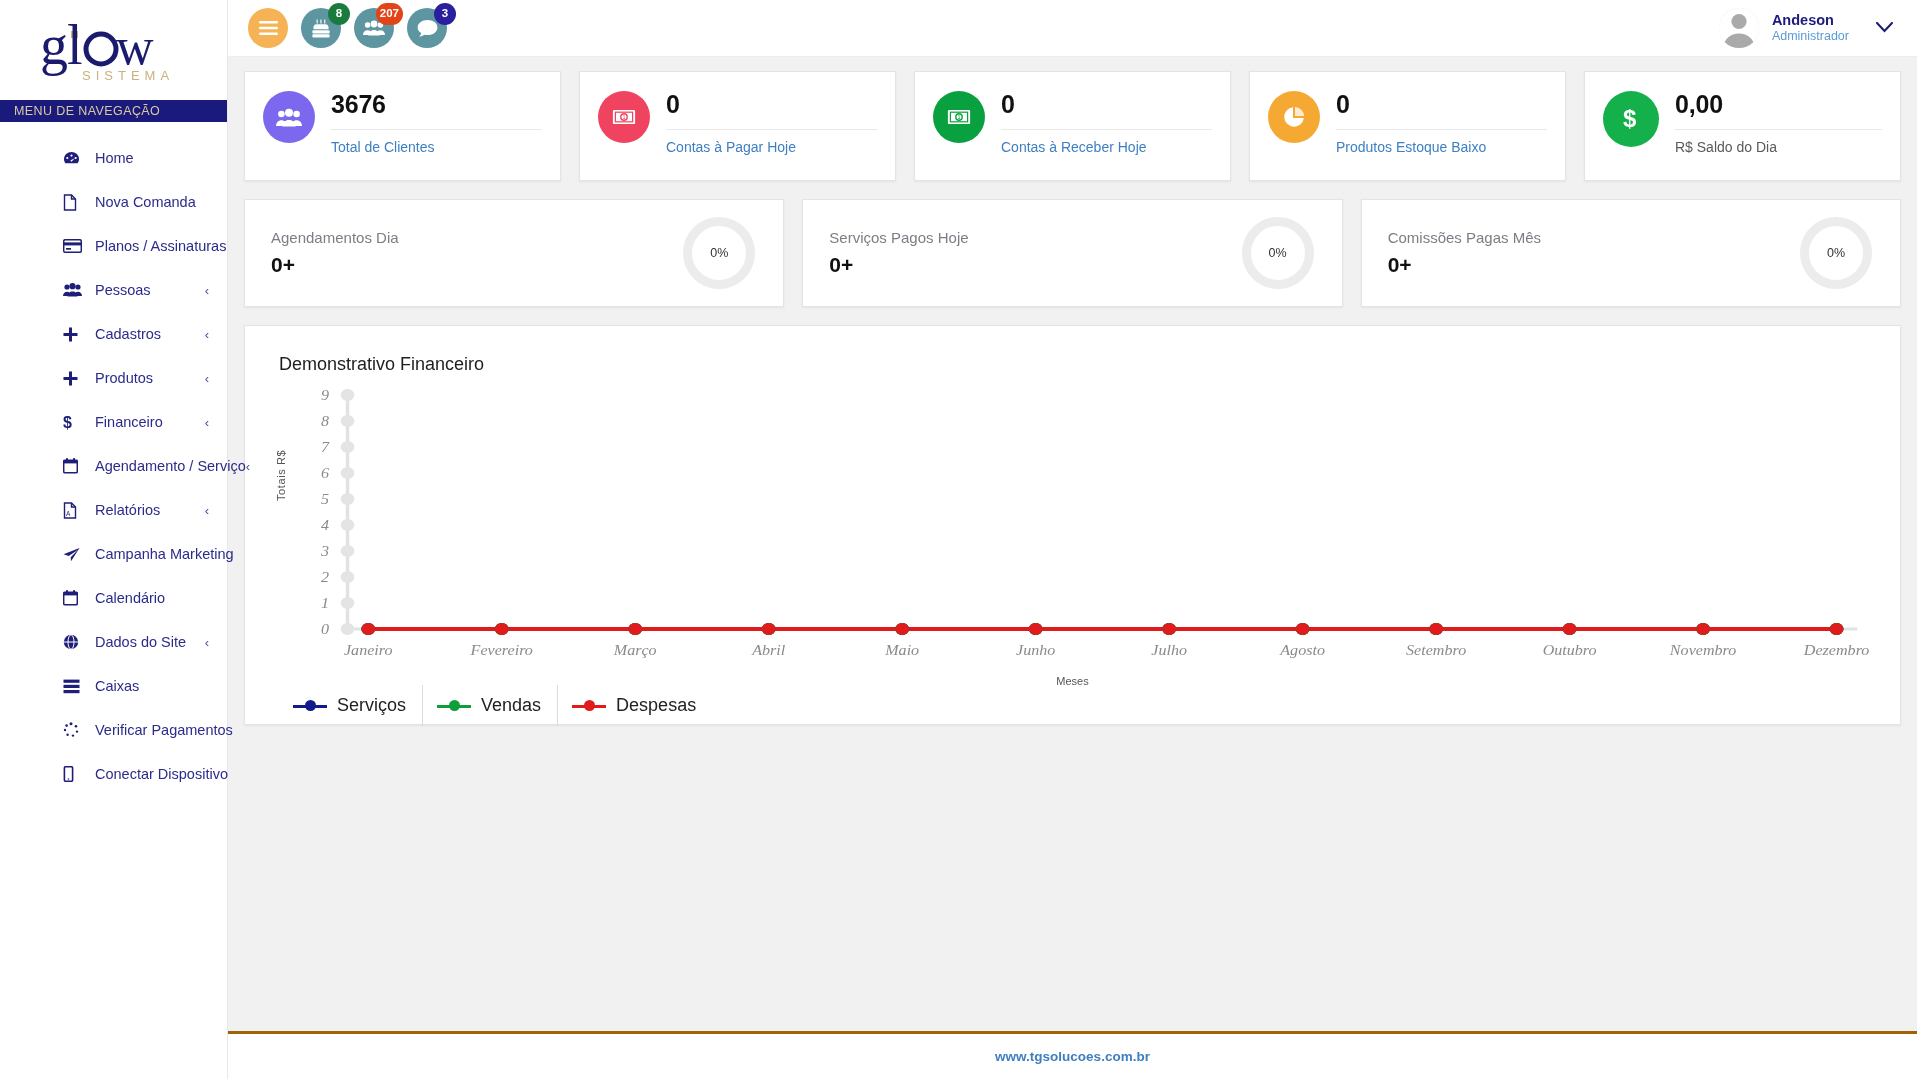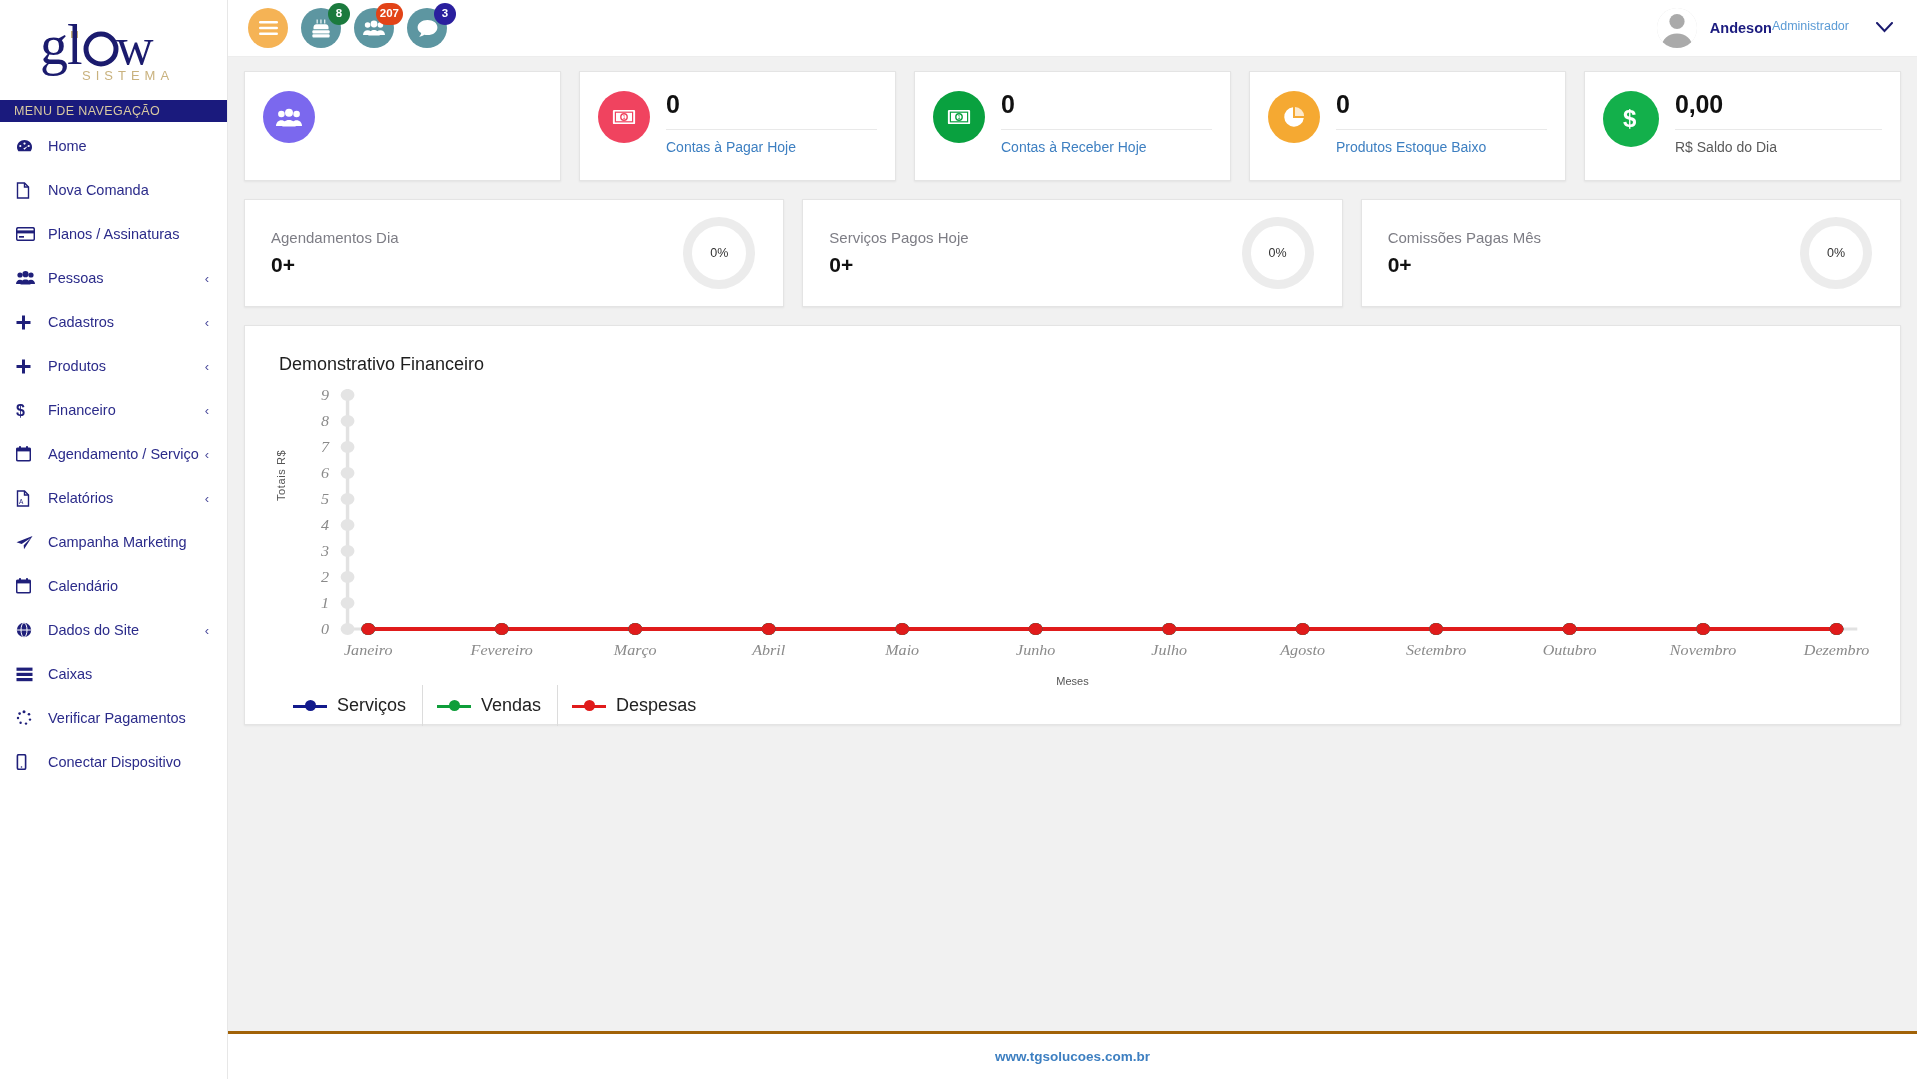--- a/index.html
+++ b/index.html
@@ -33,21 +33,21 @@
   .menu-banner {
     background: #1a1a7d;
     color: #d8c9a2;
     font-size: 12.5px;
     letter-spacing: .4px;
     padding: 9px 0 9px 14px;
     height: 22px;
     display:flex; align-items:center;
   }
 
-  .nav { padding-top: 2px; }
+  .nav { padding-top: 14px; margin-left: 47px; }
   .nav-item {
     display:flex; align-items:center;
     height: 44px;
     padding: 0 18px 0 16px;
     color: #2b2b8a;
     font-size: 14.5px;
     cursor: pointer;
     position: relative;
   }
   .nav-ico {
@@ -85,21 +85,21 @@
     color:#fff; font-size: 11.5px; font-weight:700;
     display:flex; align-items:center; justify-content:center;
     line-height:1;
   }
   .badge-green { background:#1b7a3d; }
   .badge-red   { background:#e24317; }
   .badge-navy  { background:#2a1f9e; }
 
   .topbar-right { margin-left:auto; display:flex; align-items:center; gap: 13px; cursor:pointer; }
   .avatar { width: 40px; height: 40px; border-radius: 50%; background:#dfdfdf; overflow:hidden; display:block; }
-  .user-meta { display:flex; line-height:1.25;justify-content:space-between; }
+  .user-meta { display:flex; flex-direction:column; line-height:1.25;justify-content:space-between; }
   .user-name { color:#1b1b7f; font-weight:700; font-size:14.5px; }
   .user-role { color:#5b9bd5; font-size:12.5px; }
   .user-caret { color:#1b1b6f; font-size: 17px; margin-left: 14px; }
 
   
   .content { flex:1 1 auto; padding: 14px 16px 0 16px; overflow:hidden; }
 
   .row { display:flex; gap: 18px; }
   .row-kpi { margin-bottom: 18px; }
 
@@ -484,20 +484,25 @@
           <span class="kpi-ico" style="background:#7b68ee">
             <svg width="26" height="19" viewBox="0 0 26 19">
                 <circle cx="5.4" cy="6" r="3.3" fill="#fff"></circle>
                 <circle cx="20.6" cy="6" r="3.3" fill="#fff"></circle>
                 <circle cx="13" cy="4.8" r="4" fill="#fff"></circle>
                 <path d="M0 18c0-3.4 2.4-5.7 5.4-5.7S10.8 14.6 10.8 18z" fill="#fff"></path>
                 <path d="M15.2 18c0-3.4 2.4-5.7 5.4-5.7S26 14.6 26 18z" fill="#fff"></path>
                 <path d="M6.3 18.6c0-4 3-6.7 6.7-6.7s6.7 2.7 6.7 6.7z" fill="#fff"></path>
               </svg>
           </span>
+          <div class="kpi-body">
+            <div class="kpi-value">3676</div>
+            <div class="kpi-rule"></div>
+            <div class="kpi-label">Total de Clientes</div>
+          </div>
         </div>
 
         <div class="card kpi">
           <span class="kpi-ico" style="background:#f0435f">
             <svg width="24" height="16" viewBox="0 0 24 16">
                 <rect x="0.9" y="0.9" width="22.2" height="14.2" rx="1.2" fill="#fff"></rect>
                 <rect x="3.4" y="3.2" width="17.2" height="9.6" fill="none" stroke="#f0435f" stroke-width="1.2"></rect>
                 <circle cx="12" cy="8" r="3.2" fill="none" stroke="#f0435f" stroke-width="1.4"></circle>
                 <text x="10.6" y="10.4" font-family="Liberation Sans, sans-serif" font-size="5.5" fill="#f0435f">1</text>
               </svg>

